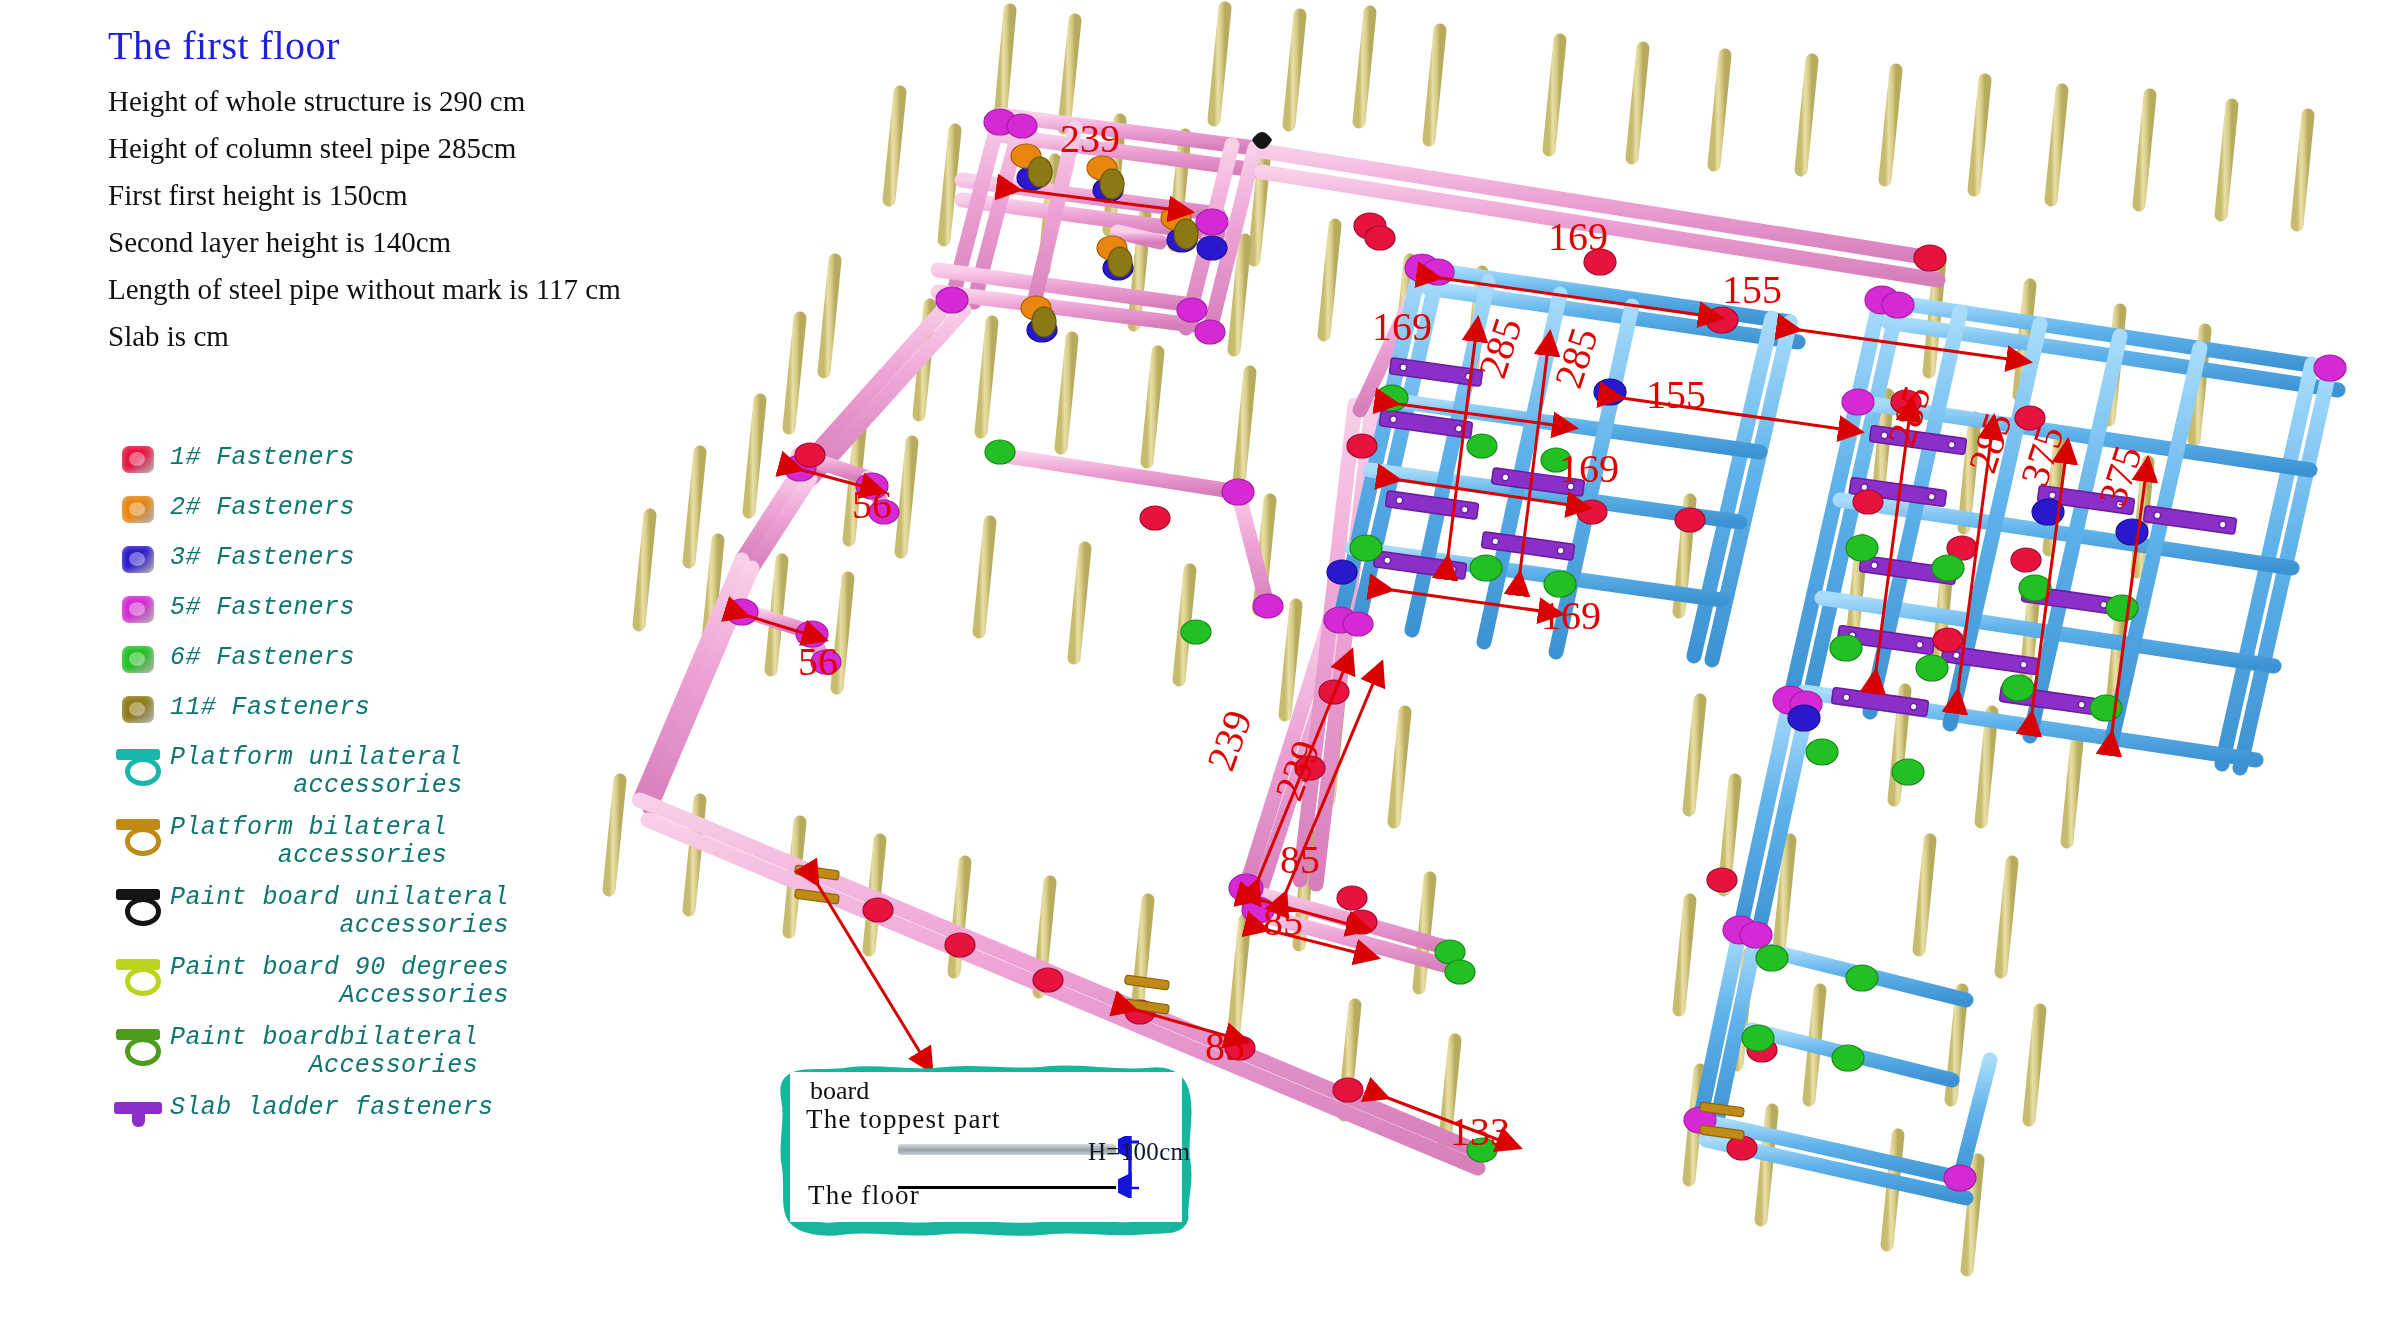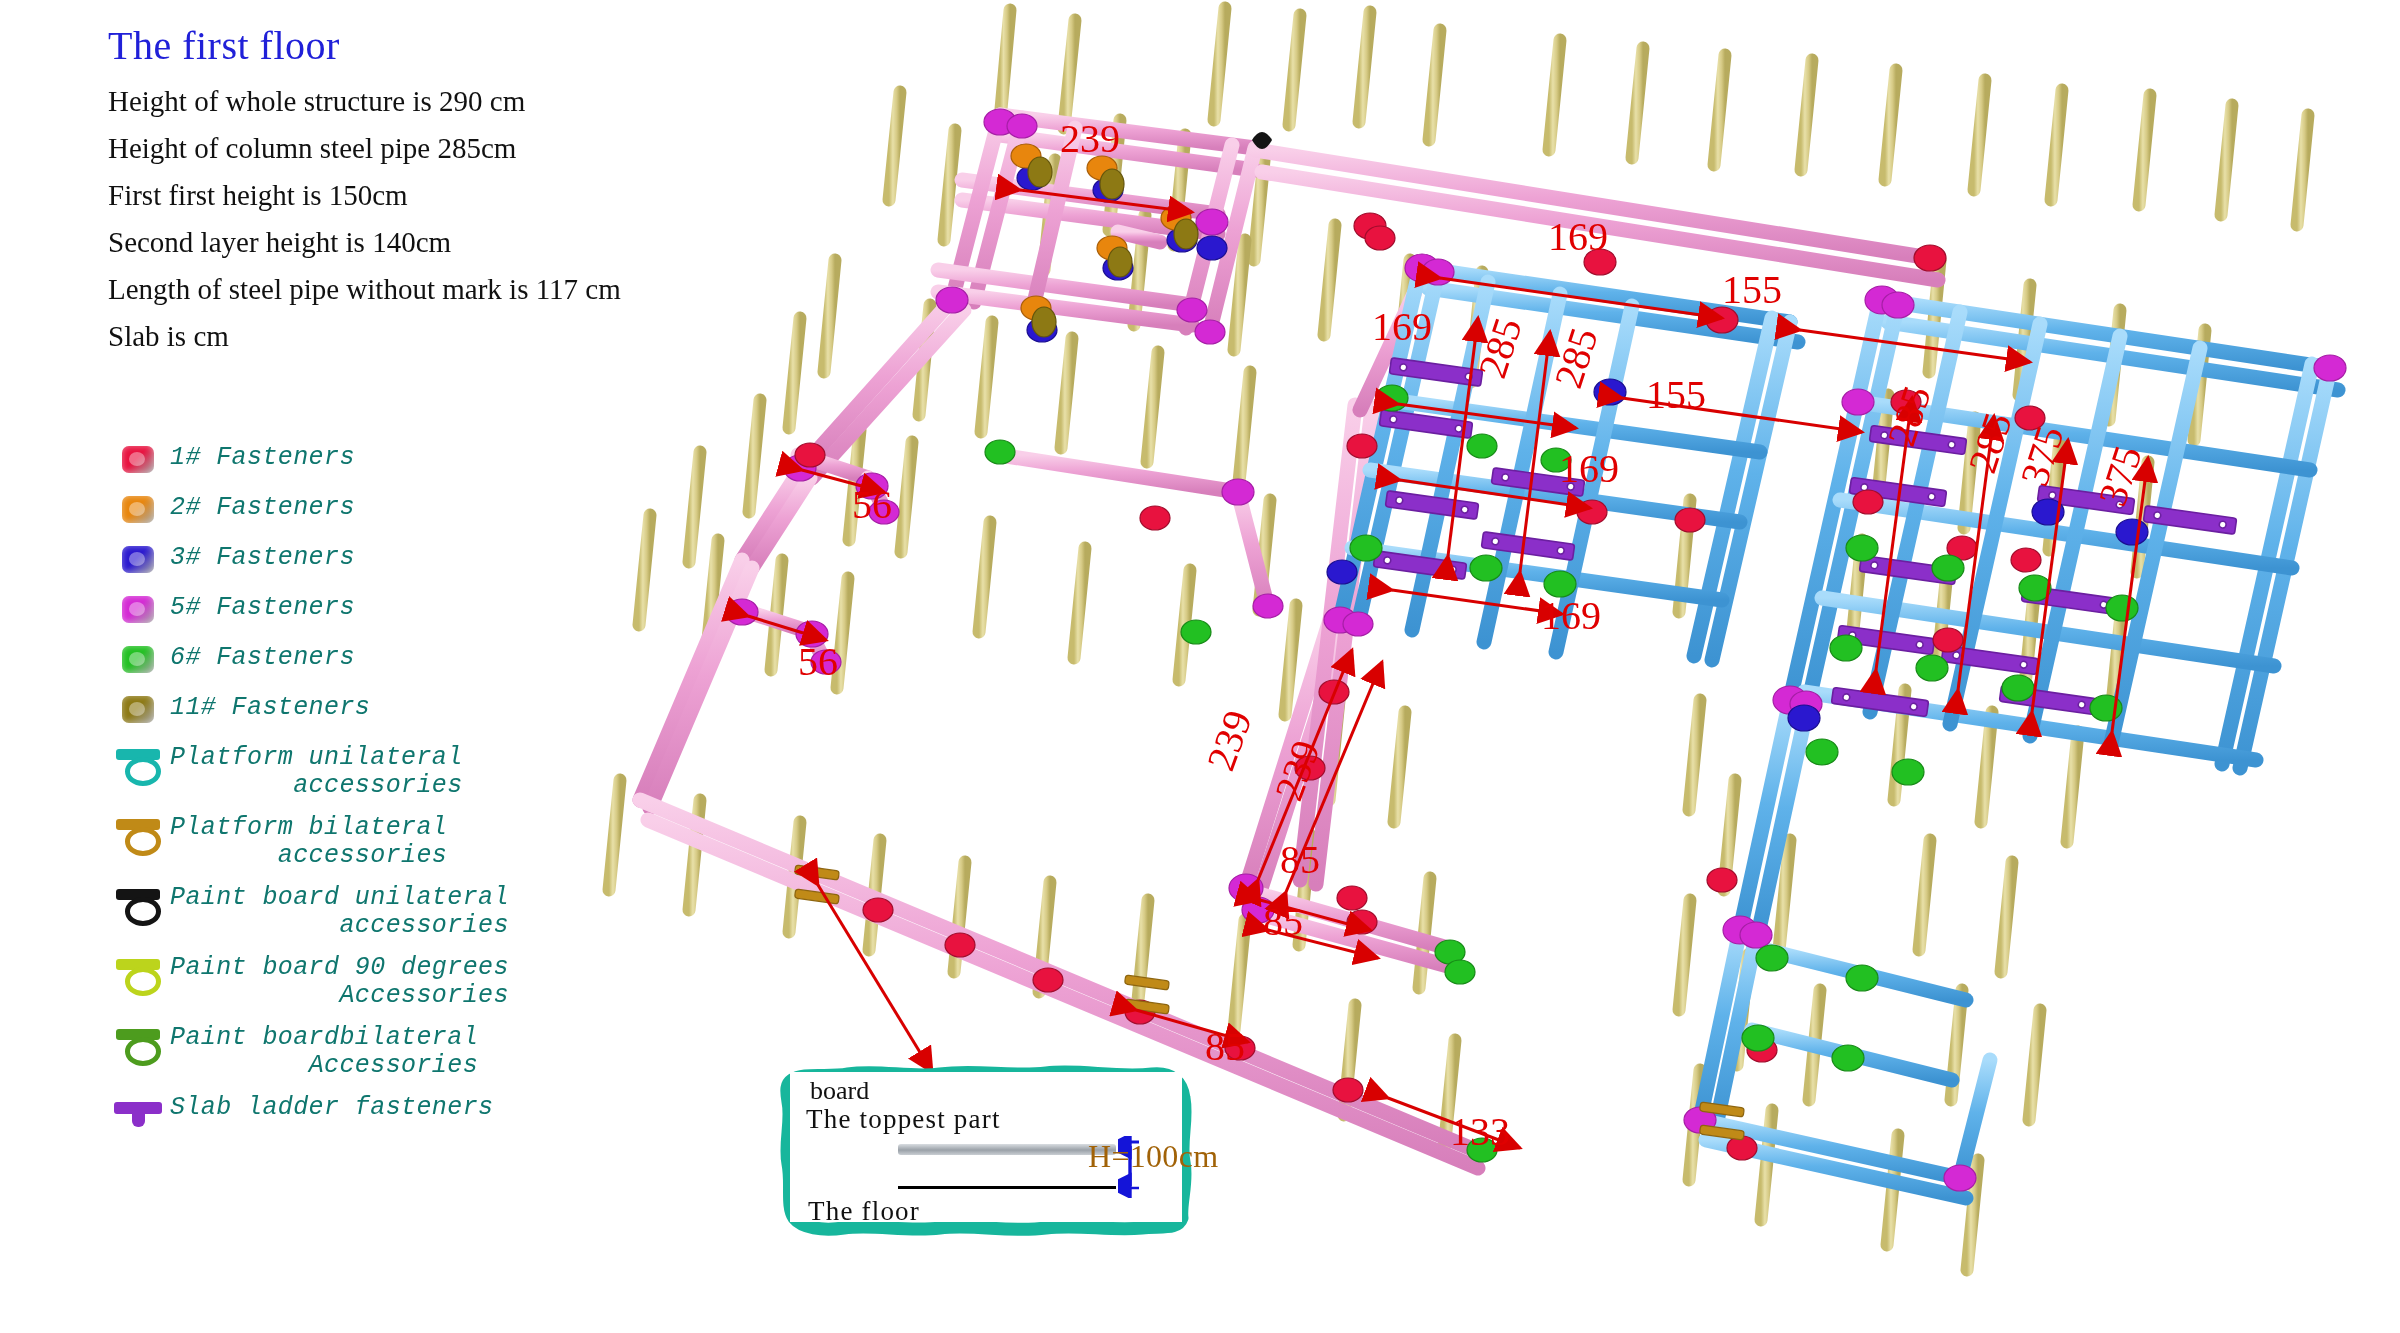--- a/index.html
+++ b/index.html
@@ -38,22 +38,22 @@
 
   
   #scene{position:absolute;left:0;top:0;width:2400px;height:1333px;}
 
   
   #callout{position:absolute;left:770px;top:1058px;width:436px;height:182px;}
   #callout .inner{position:absolute;left:20px;top:14px;width:392px;height:150px;background:#fff;}
   .co-t{position:absolute;font-family:"Liberation Serif",serif;color:#111;white-space:nowrap;}
   #co-pipe{left:40px;top:18px;font-size:26px;}
   #co-top{left:36px;top:46px;font-size:27px;letter-spacing:1.2px;}
-  #co-floor{left:38px;top:122px;font-size:27px;letter-spacing:1.2px;margin-top:16px;}
-  #co-h{left:318px;top:80px;font-size:32px;color:#a16207;letter-spacing:.3px;}
+  #co-floor{left:38px;top:122px;font-size:27px;letter-spacing:1.2px;}
+  #co-h{left:318px;top:80px;font-size:25px;color:#0f172a;letter-spacing:.3px;}
   #co-bar{position:absolute;left:128px;top:86px;width:218px;height:11px;border-radius:3px;
           background:linear-gradient(#d9dde1,#9aa1a8 55%,#c9ced3);}
   #co-floorline{position:absolute;left:128px;top:128px;width:218px;height:2.5px;background:#000;}
 </style>
 </head>
 <body>
 
 <div id="stage">
 
   <svg id="scene" viewBox="0 0 2400 1333">

